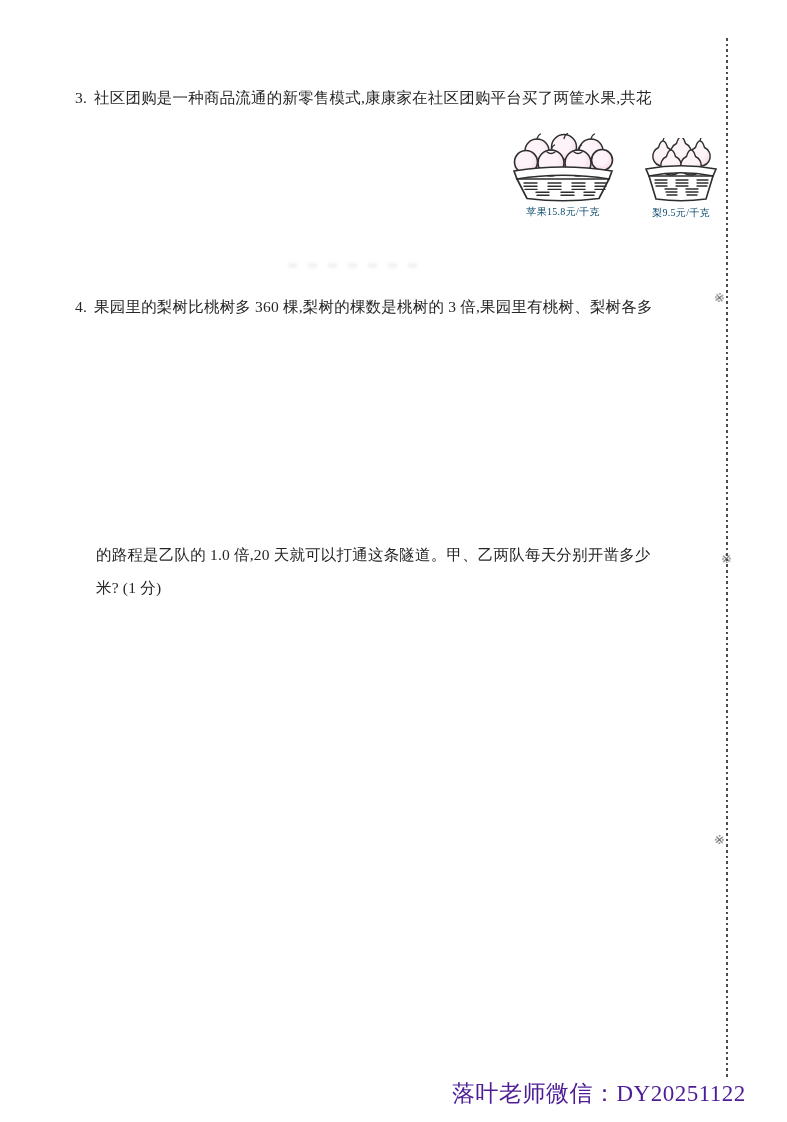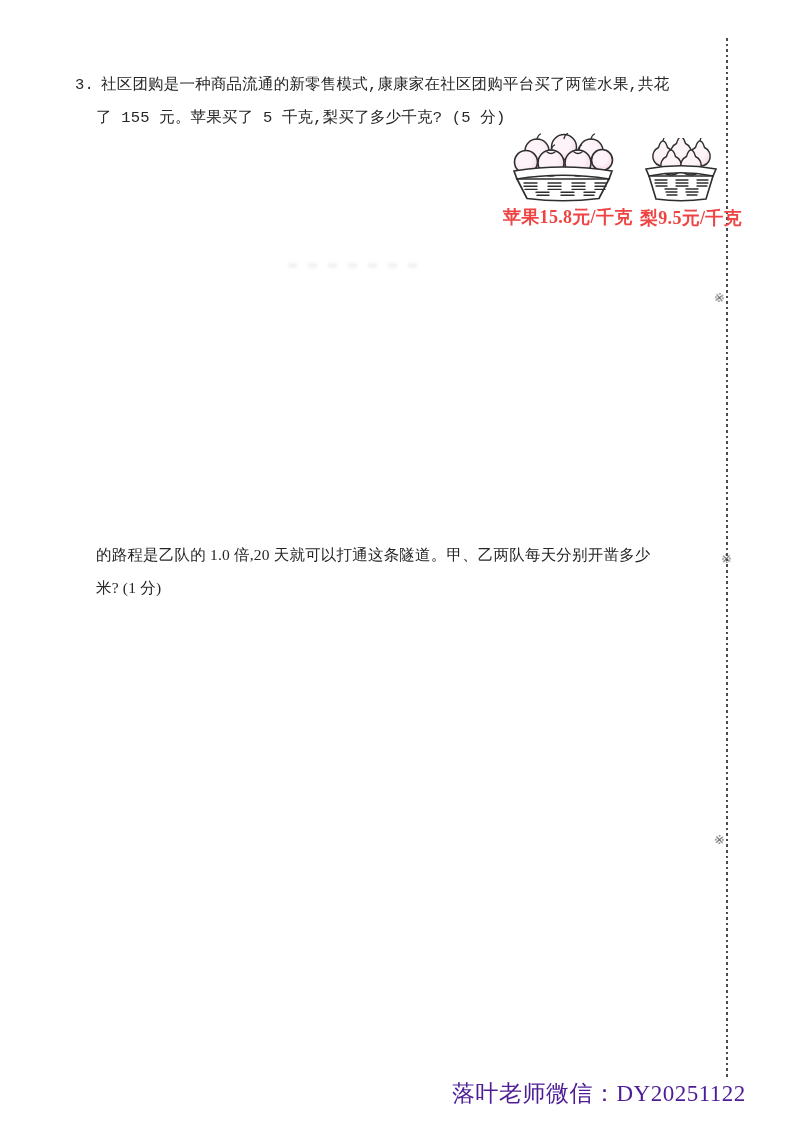--- a/index.html
+++ b/index.html
@@ -16,33 +16,33 @@
     position:absolute;left:726px;top:38px;width:2px;height:1042px;
     background:repeating-linear-gradient(to bottom,#4c4c4c 0 2.6px,transparent 2.6px 5.6px);
   }
   
   .question{
     position:absolute;left:75px;width:652px;
     font-size:15.5px;line-height:32.5px;
     letter-spacing:0.2px;
     white-space:nowrap;
   }
-  .q3{top:69px;font-family:Liberation Mono, monospace;}
+  .q3{top:82px;}
   .q4{top:291px;}
   .q5{top:539px;}
   .q6{top:837px;}
   .qnum{display:inline-block;margin-right:7px;}
   .qline.cont{padding-left:21px;}
   
   .basket-group{position:absolute;text-align:center;}
   .apple-group{left:503px;top:133px;width:120px;}
   .pear-group{left:640px;top:138px;width:82px;}
   .basket-group svg{display:block;margin:0 auto;}
   .price-label{
-    margin-top:2px;font-size:18px;font-weight:bold;color:#ef4444;
+    margin-top:2px;font-size:10px;font-weight:normal;color:#0c4a6e;
     white-space:nowrap;letter-spacing:0.3px;
   }
   
   .footer{
     position:absolute;left:452px;top:1078px;
     font-size:23px;color:#4c1d95;letter-spacing:0.5px;white-space:nowrap;
   }
   
   .smudge{
     position:absolute;font-size:13px;color:#4a4a4a;
@@ -61,21 +61,20 @@
 </style>
 </head>
 <body>
 
 <div class="page">
 
   <div class="dashed-line"></div>
 
   <section class="question q3">
     <div class="qline"><span class="qnum">3.</span><span>社区团购是一种商品流通的新零售模式,康康家在社区团购平台买了两筐水果,共花</span></div>
-    <div class="qline cont">了 155 元。苹果买了 5 千克,梨买了多少千克? (5 分)</div>
   </section>
 
   <div class="basket-group apple-group">
     <svg width="114" height="70" viewBox="0 0 112 70">
       <defs>
         <radialGradient id="ag" cx="0.42" cy="0.38" r="0.75">
           <stop offset="45%" stop-color="#fdf3f8"></stop>
           <stop offset="100%" stop-color="#f2cfe3"></stop>
         </radialGradient>
       </defs>
@@ -162,20 +161,21 @@
         <path d="M34,42 h12 M34,45 h12 M34,48 h12"></path>
         <path d="M55,42 h11 M55,45 h11 M55,48 h10"></path>
         <path d="M23,51 h12 M24,54 h11 M25,57 h10"></path>
         <path d="M44,51 h12 M44,54 h12 M45,57 h10"></path>
       </g>
     </svg>
     <div class="price-label">梨9.5元/千克</div>
   </div>
 
   <section class="question q4">
+    <div class="qline"><span class="qnum">4.</span><span>果园里的梨树比桃树多 360 棵,梨树的棵数是桃树的 3 倍,果园里有桃树、梨树各多</span></div>
   </section>
 
   <section class="question q5">
     <div class="qline cont">的路程是乙队的 1.0 倍,20 天就可以打通这条隧道。甲、乙两队每天分别开凿多少</div>
     <div class="qline cont">米? (1 分)</div>
   </section>
 
   <section class="question q6">
   </section>
 

